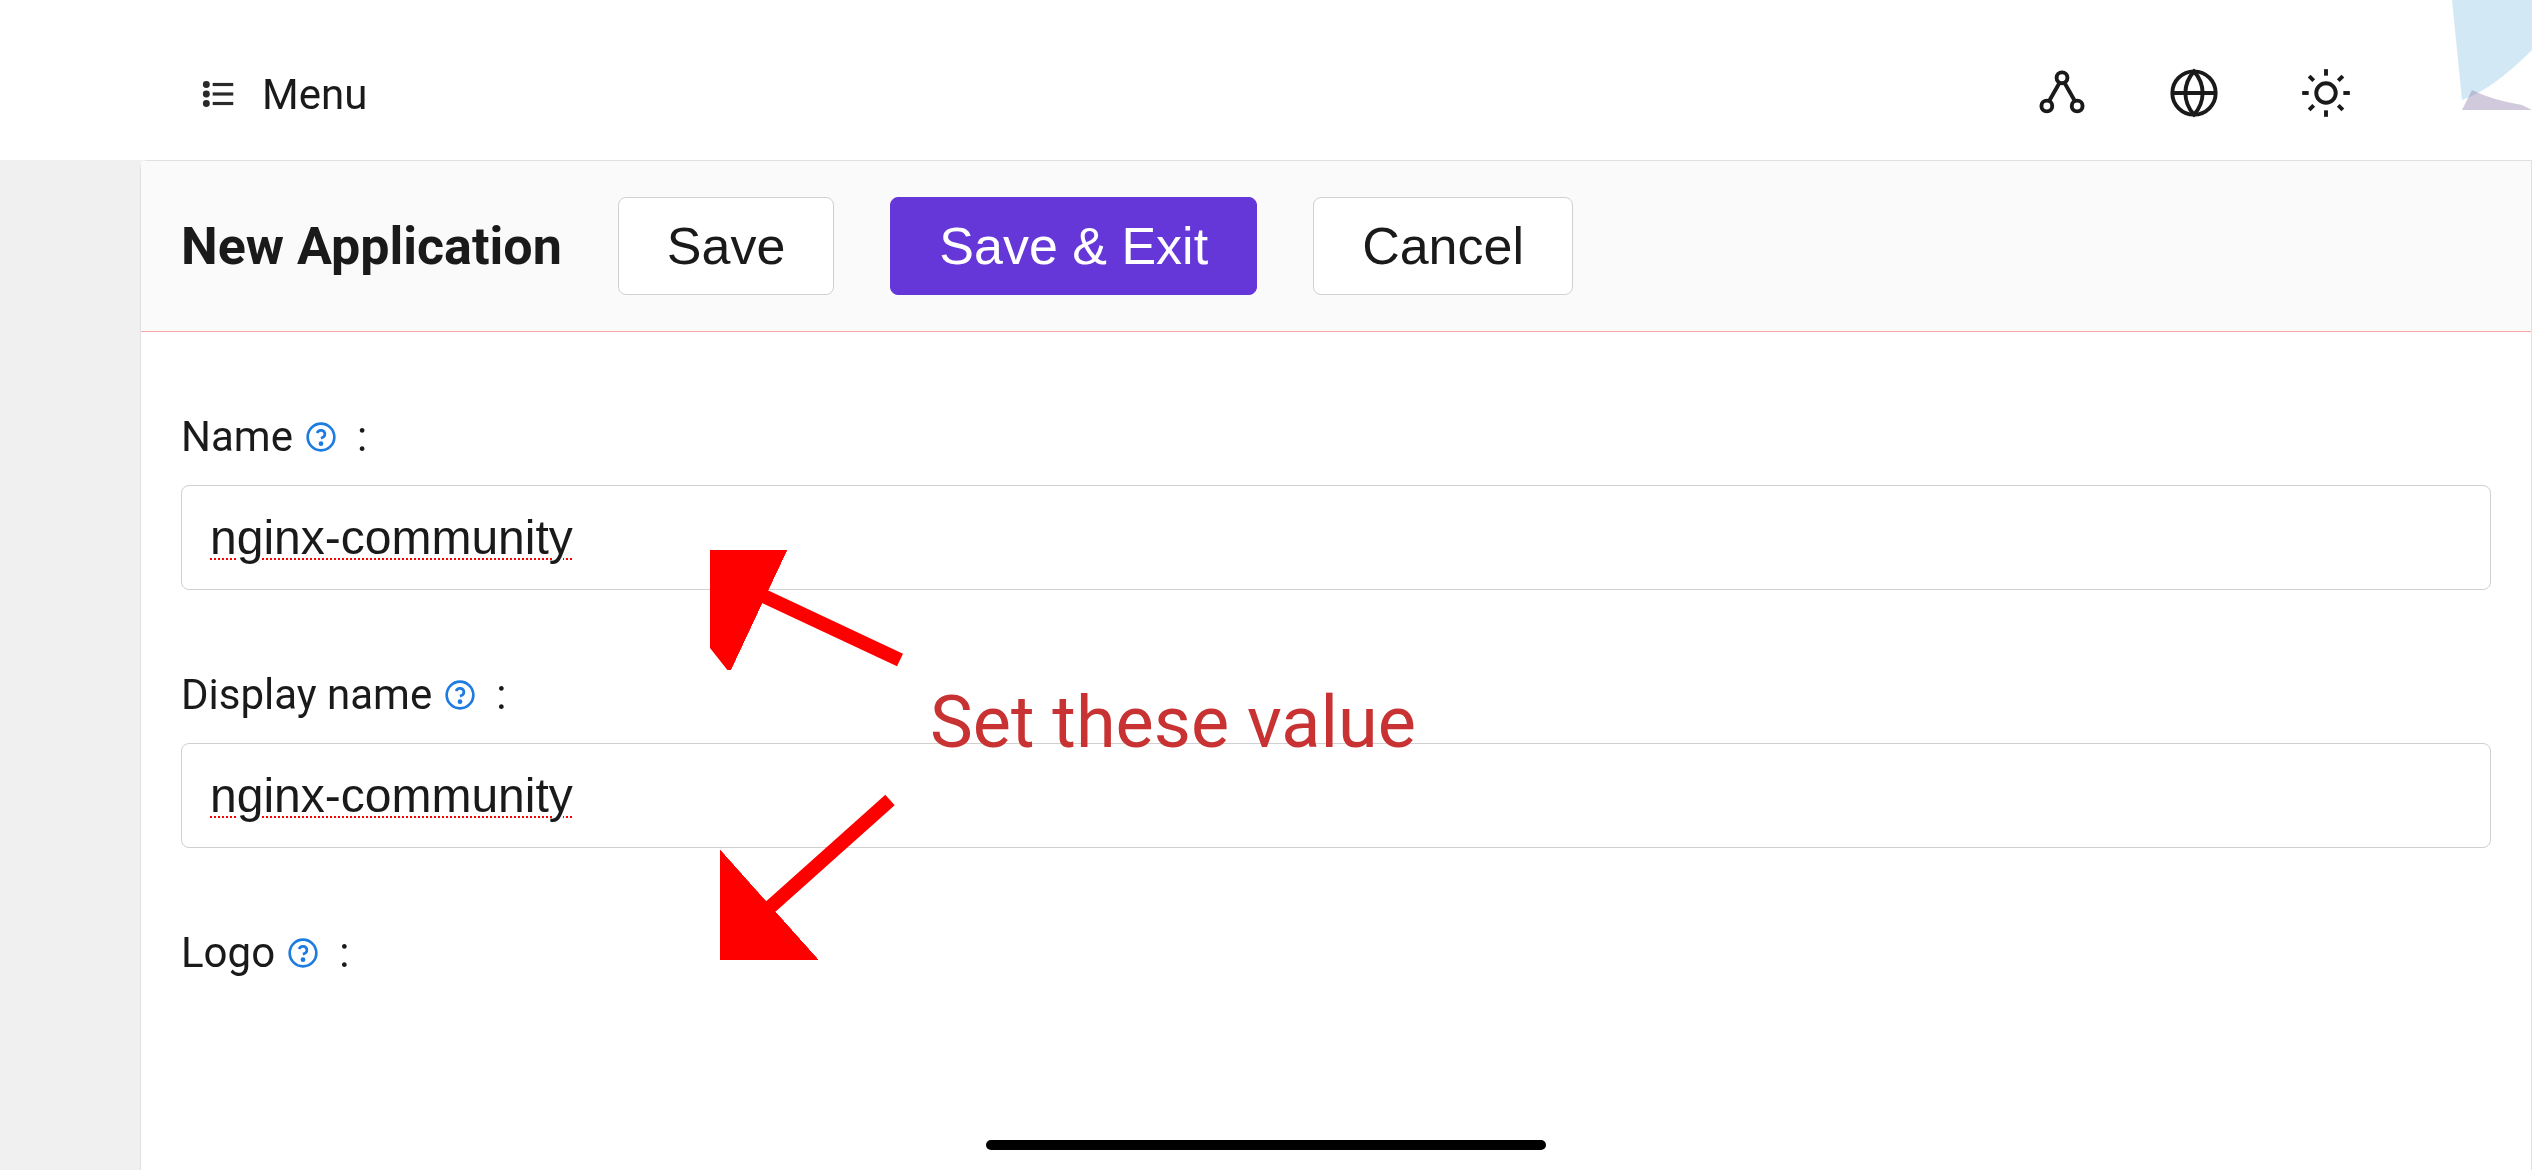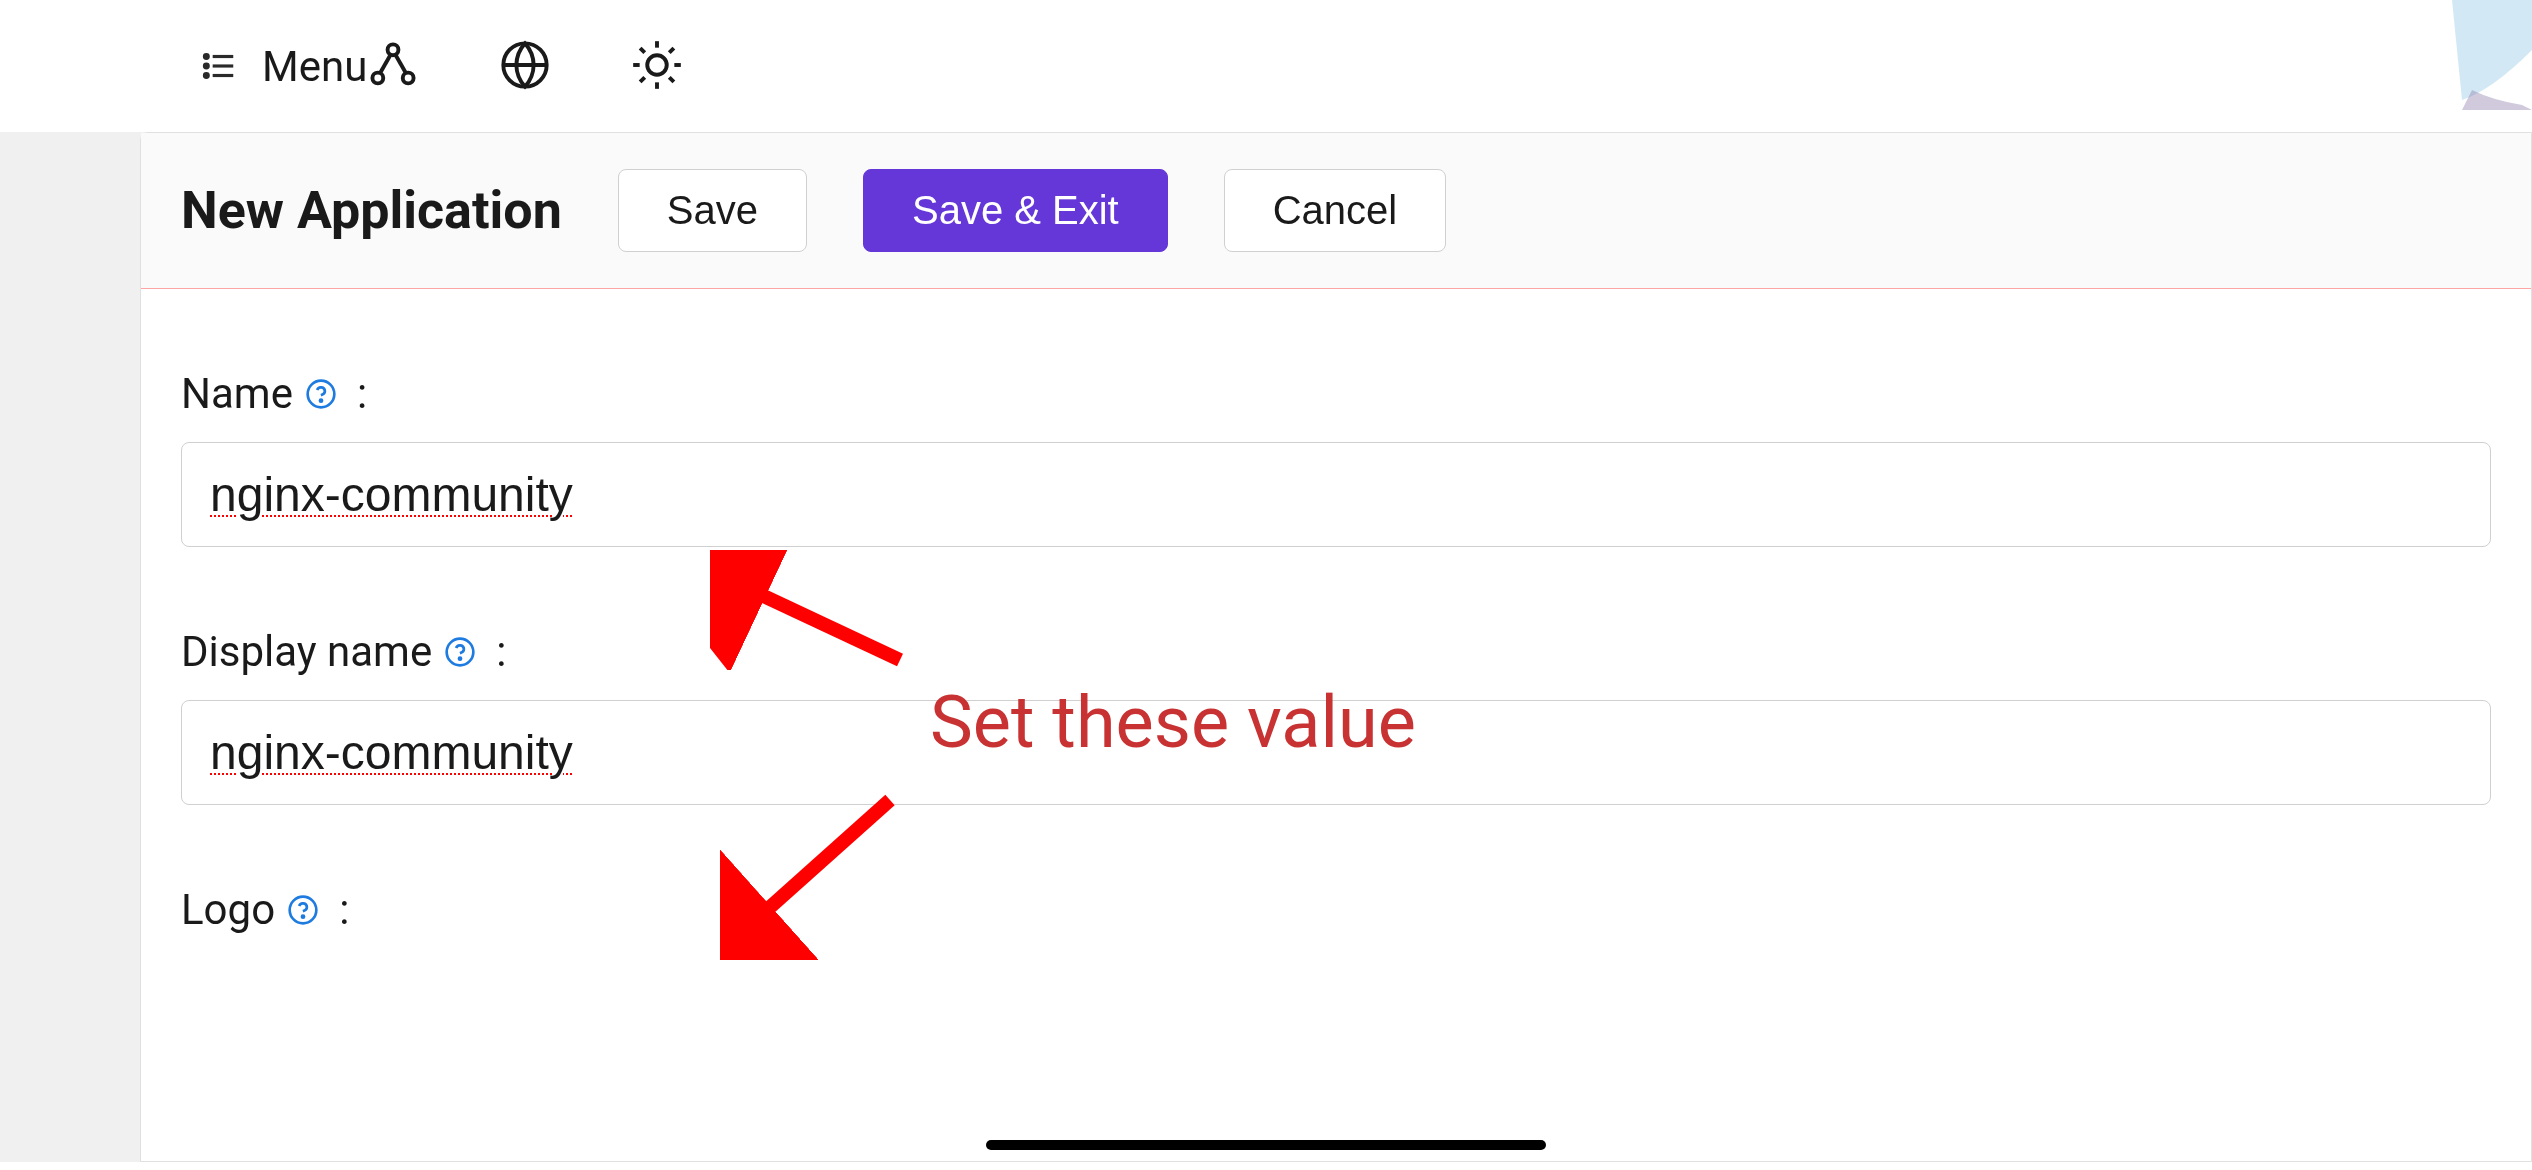--- a/index.html
+++ b/index.html
@@ -12,23 +12,25 @@
       font-family: -apple-system, BlinkMacSystemFont, "Segoe UI", Roboto, "Helvetica Neue", Arial, sans-serif;
       background: #ffffff;
       width: 2532px;
       height: 1170px;
       overflow: hidden;
       position: relative;
     }
     
     .top-nav {
       display: flex;
+      justify-content: space-between;
       align-items: center;
       padding: 40px 180px 40px 200px;
       background: #ffffff;
+      margin-top: 28px;
     }
     
     .menu-group {
       display: flex;
       align-items: center;
       gap: 24px;
     }
     
     .menu-icon {
       display: flex;
@@ -84,21 +86,21 @@
     }
     
     .page-title {
       font-size: 52px;
       font-weight: 700;
       color: #1a1a1a;
     }
     
     .btn {
       padding: 18px 48px;
-      font-size: 40px;
+      font-size: 52px;
       border-radius: 8px;
       cursor: pointer;
       font-weight: 400;
       border: 1px solid #d0d0d0;
       background: #ffffff;
       color: #1a1a1a;
     }
     
     .btn-primary {
       background: #5b21b6;

